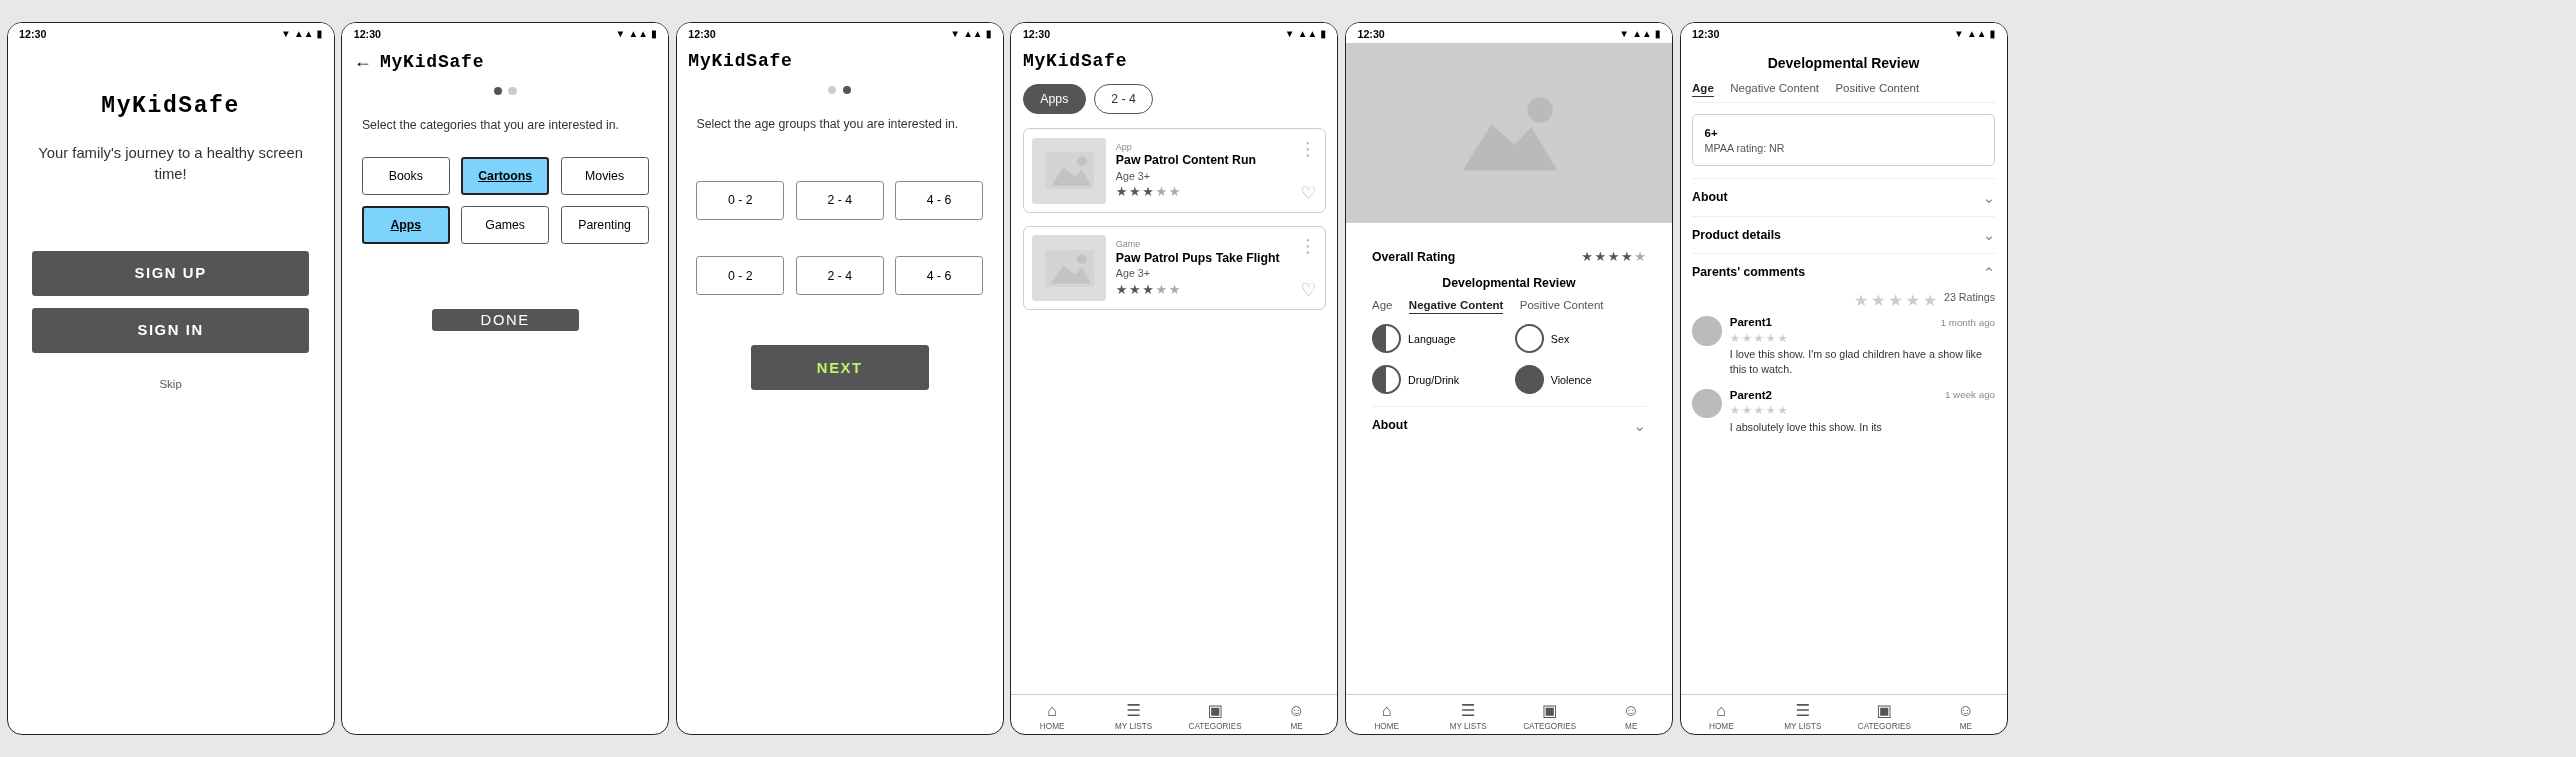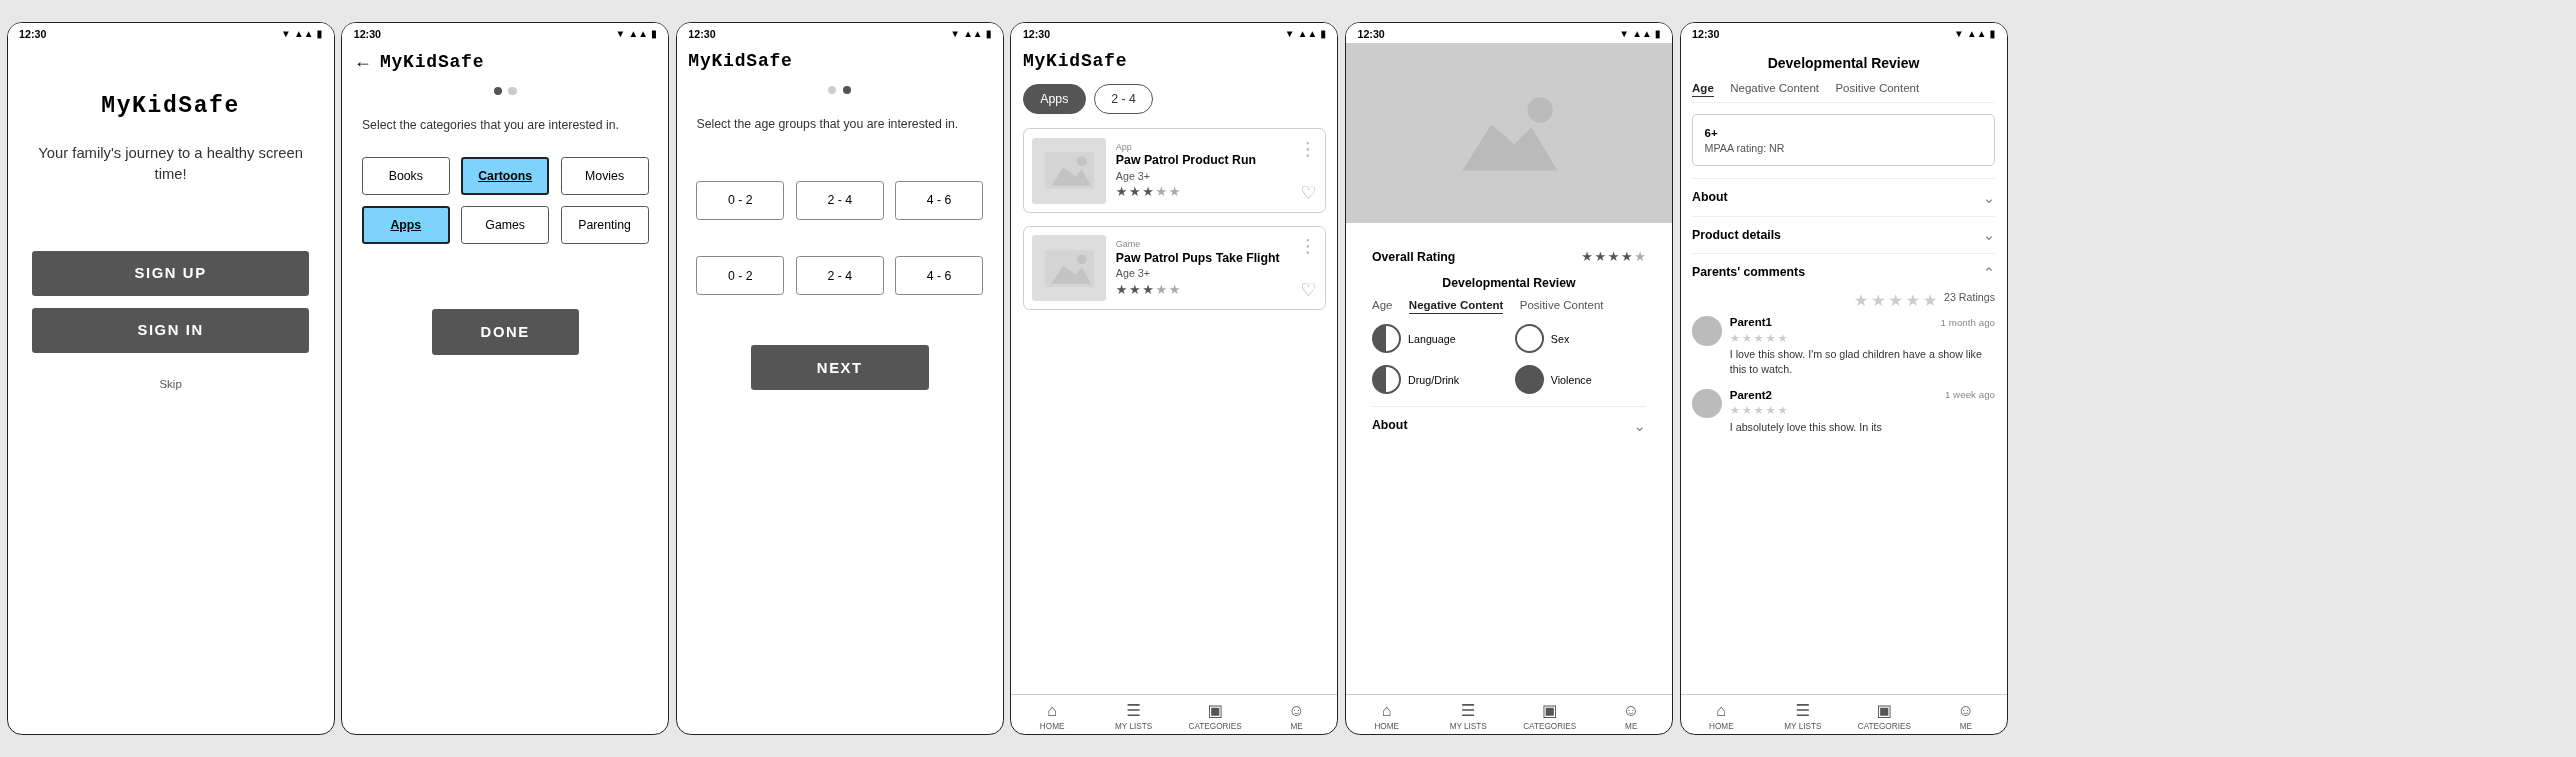--- a/index.html
+++ b/index.html
@@ -170,25 +170,25 @@
       background: #7dd3fc;
       border: 2.5px solid #222;
       font-weight: bold;
       text-decoration: underline;
     }
 
     .done-btn {
       background: #555;
       color: #fff;
       font-size: 14.8px;
-      font-weight: bold;
+      font-weight: normal;
       letter-spacing: 1.6px;
       border: none;
       border-radius: 3.3px;
-      padding: 15px 49px;
+      padding: 3px 49px;
       cursor: pointer;
       margin: 49px auto 0;
       display: block;
     }
 
     
     .age-grid {
       display: grid;
       grid-template-columns: 1fr 1fr 1fr;
       gap: 11.5px;
@@ -201,21 +201,21 @@
       padding: 11.5px 6.6px;
       font-size: 12.3px;
       border-radius: 3.3px;
       cursor: pointer;
       text-align: center;
       margin-top: 25px;
     }
 
     .next-btn {
       background: #555;
-      color: #ffffff;
+      color: #bef264;
       font-size: 14.8px;
       font-weight: bold;
       letter-spacing: 1.6px;
       border: none;
       border-radius: 3.3px;
       padding: 14.8px 66px;
       cursor: pointer;
       margin: 33px auto 0;
       display: block;
     }
@@ -715,21 +715,21 @@
   <div class="result-card">
     <div class="result-thumb">
       <svg viewBox="0 0 80 60">
         <rect x="0" y="0" width="80" height="60" fill="#ccc"></rect>
         <polygon points="10,55 30,25 50,40 60,28 75,55" fill="#aaa"></polygon>
         <circle cx="60" cy="15" r="8" fill="#aaa"></circle>
       </svg>
     </div>
     <div class="result-info">
       <div class="result-type">App</div>
-      <div class="result-name">Paw Patrol Product Run</div>
+      <div class="result-name">Paw Patrol Content Run</div>
       <div class="result-age">Age 3+</div>
       <div class="stars">
         <span class="star filled">★</span>
         <span class="star filled">★</span>
         <span class="star filled">★</span>
         <span class="star">★</span>
         <span class="star">★</span>
       </div>
     </div>
     <span class="more-icon">⋮</span>

